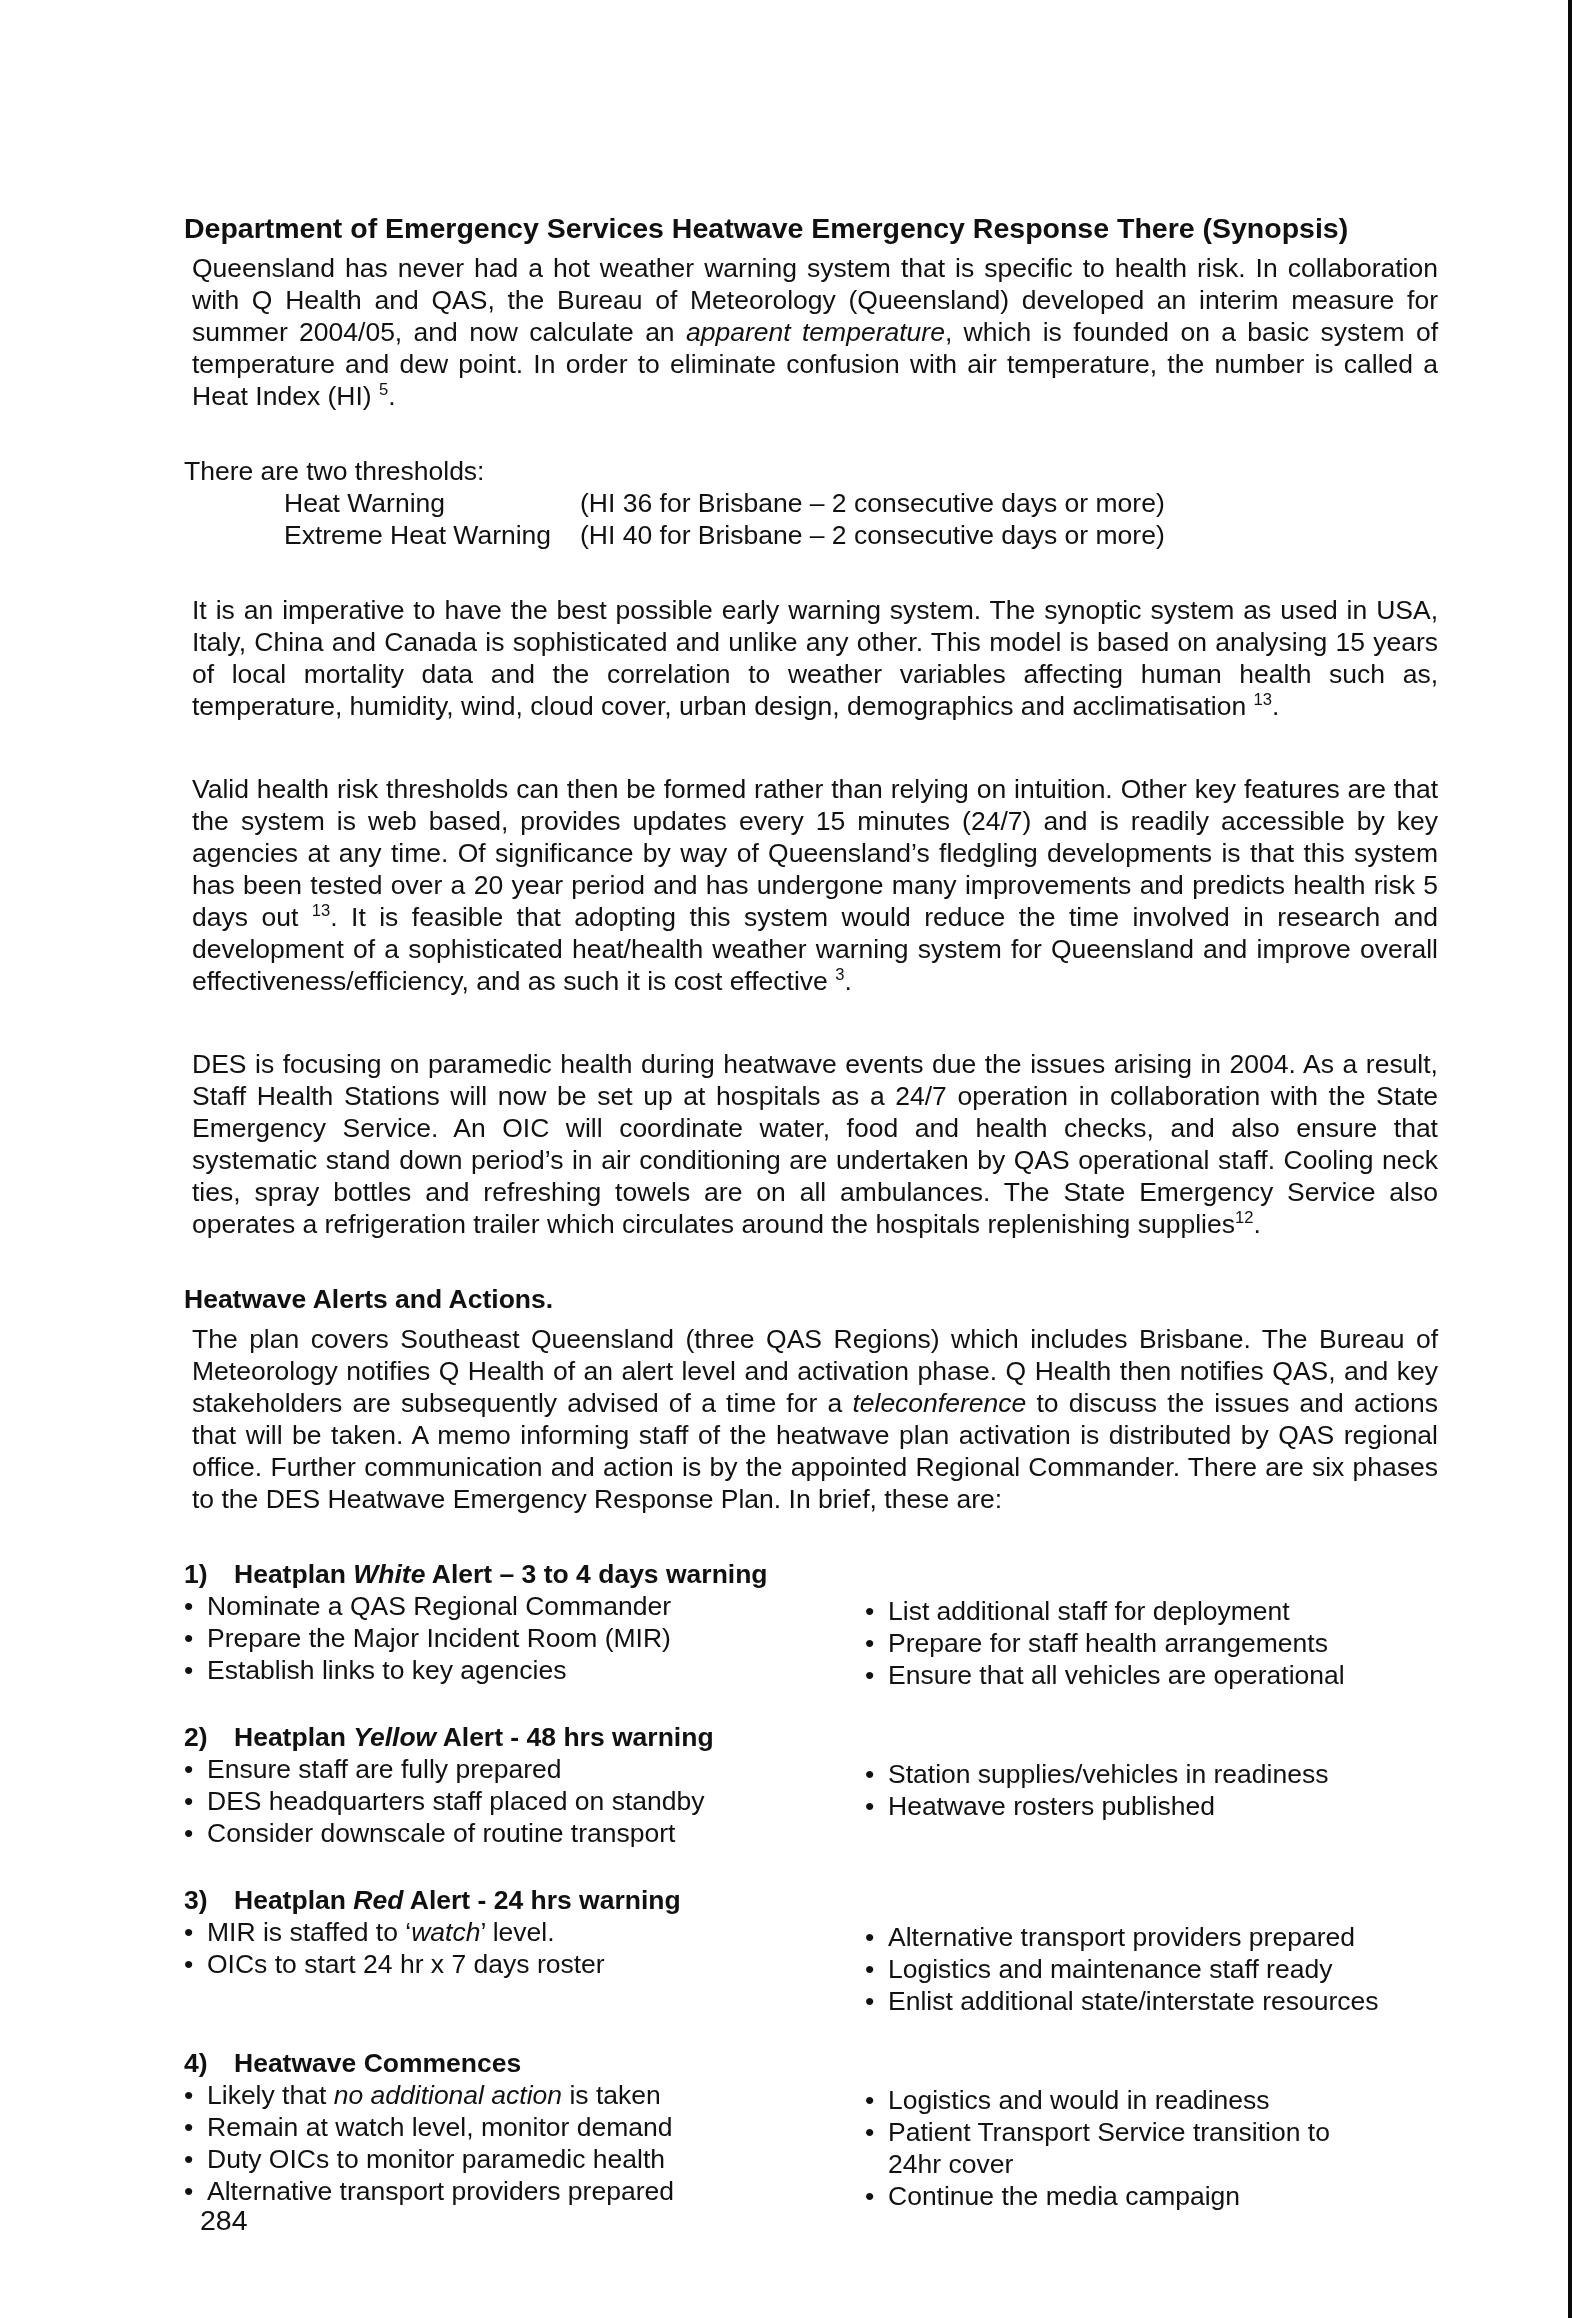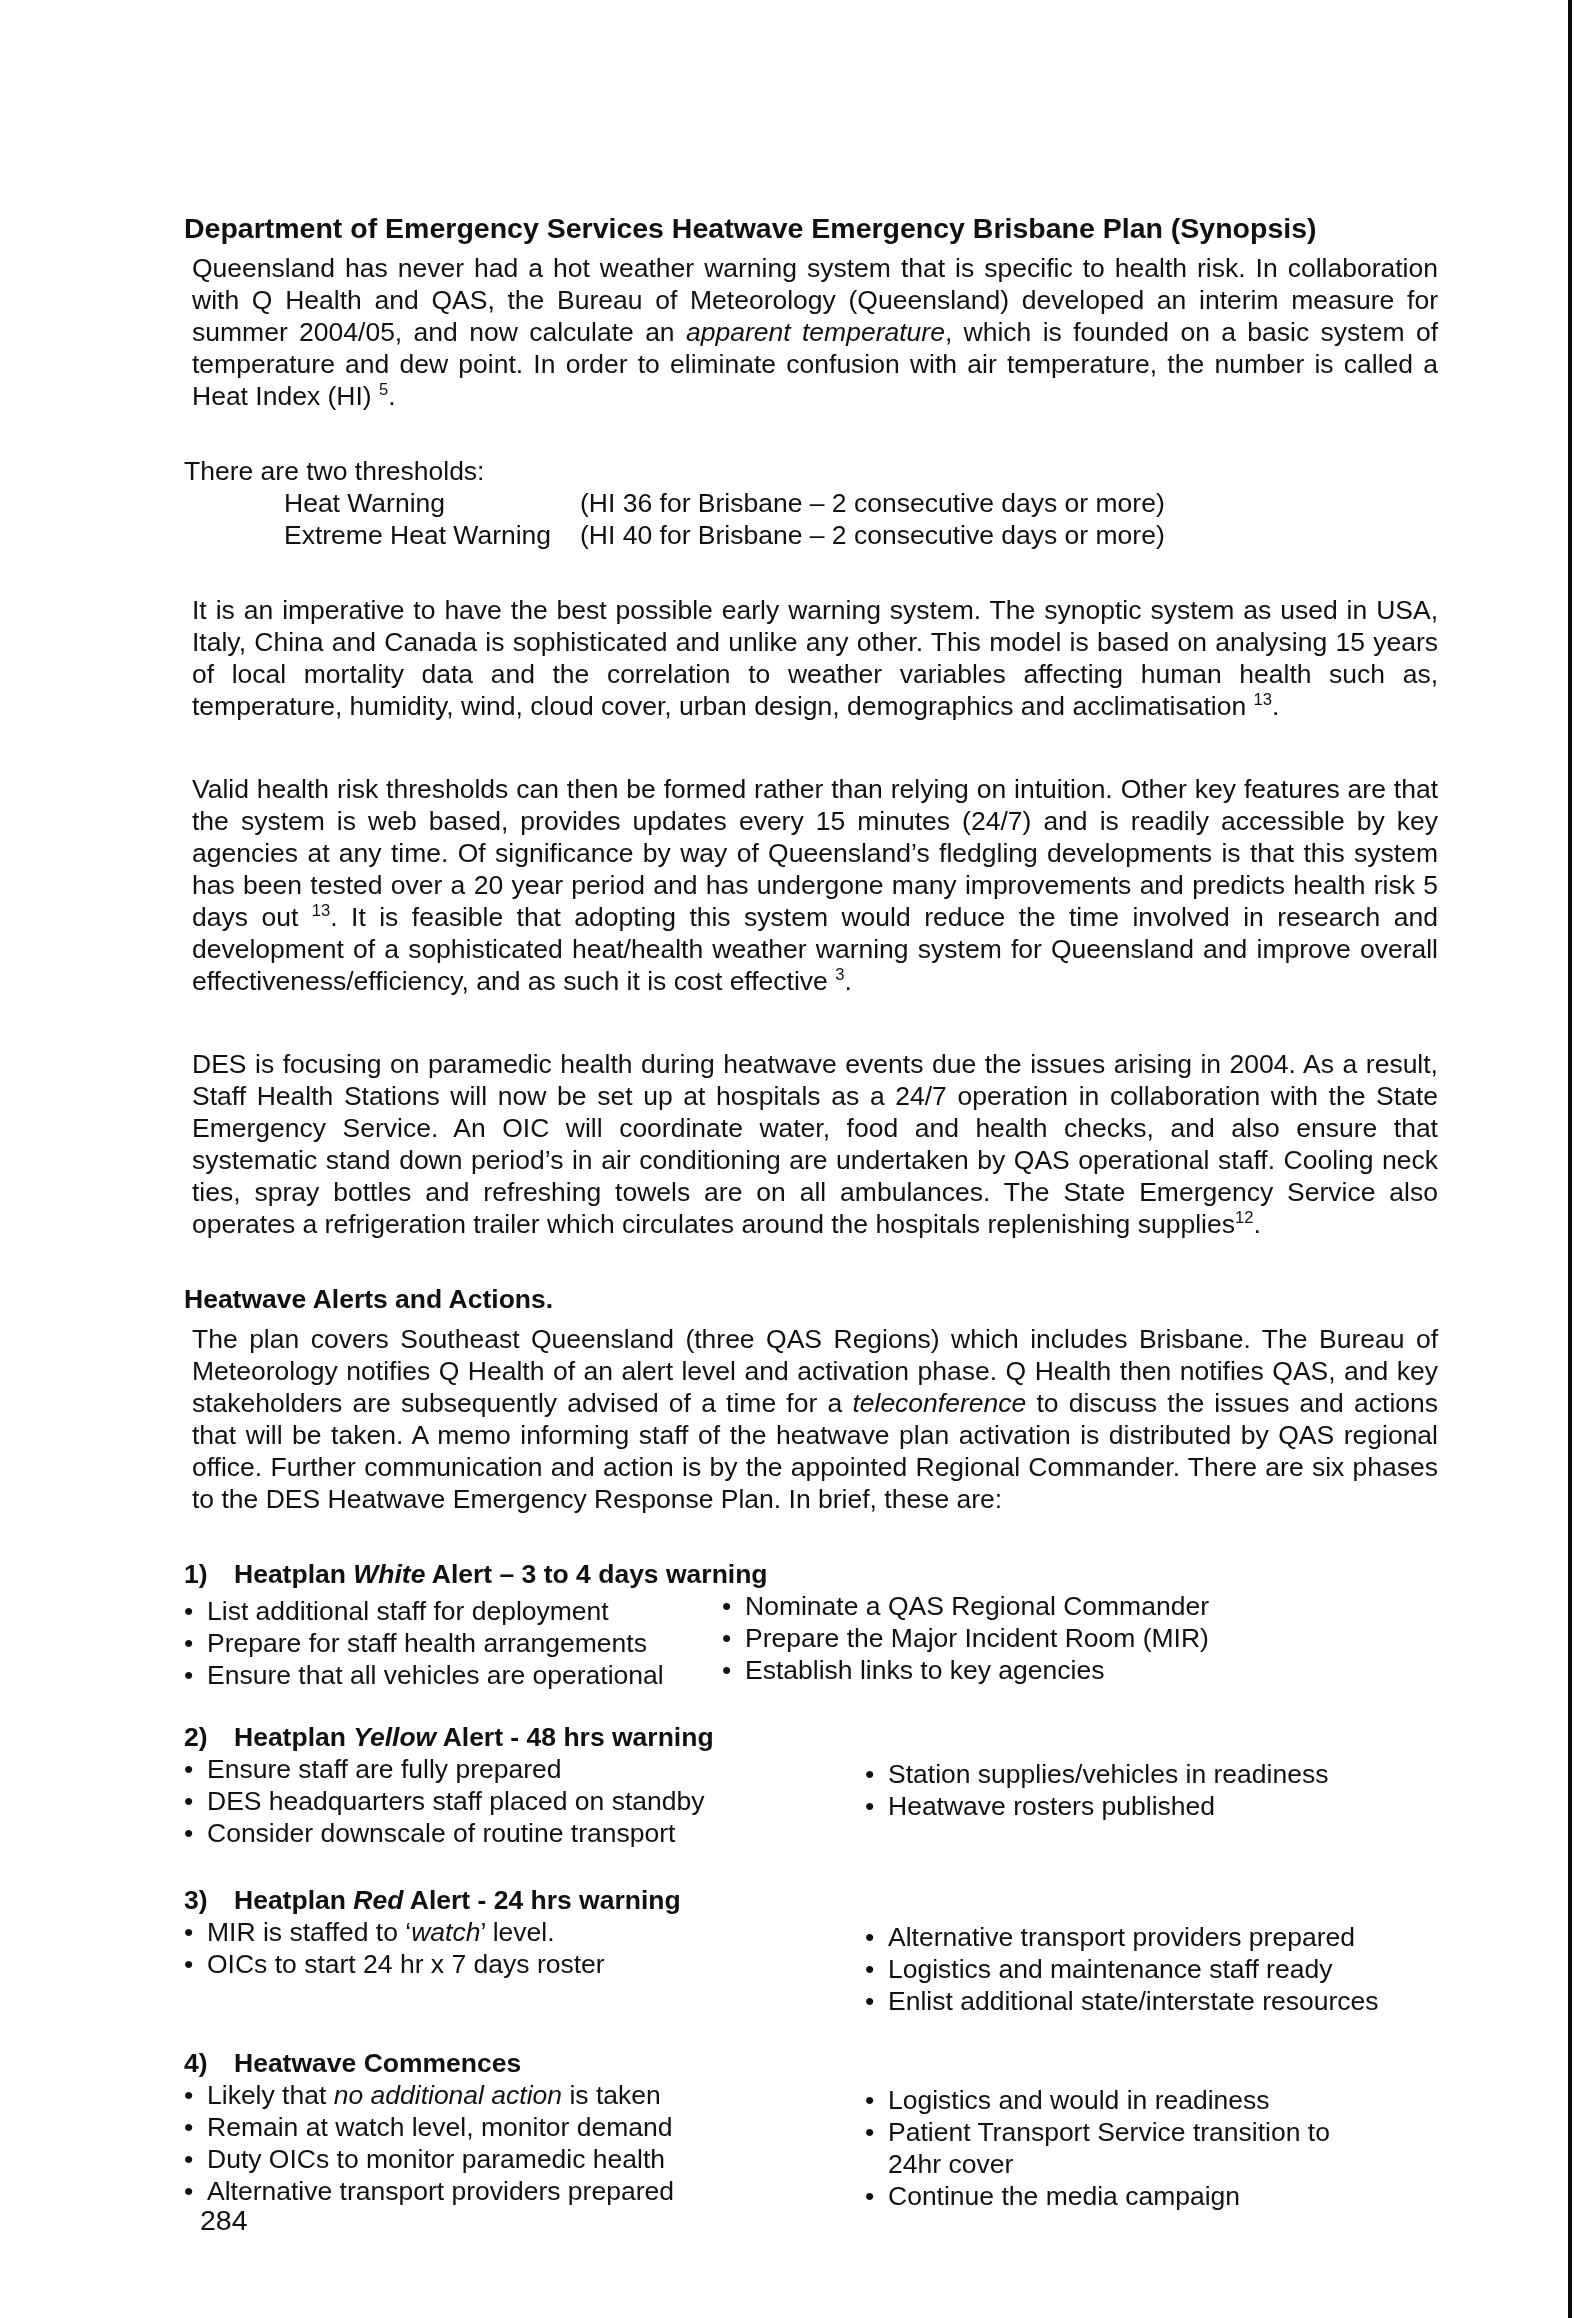--- a/index.html
+++ b/index.html
@@ -39,21 +39,21 @@
     position: absolute; left: 200px; top: 2204px; font-size: 28.5px; line-height: 32px;
   }
 </style>
 </head>
 <body>
 
 <div class="edge-line"></div>
 
 <div class="page">
 
-  <h1 class="title">Department of Emergency Services Heatwave Emergency Brisbane Plan (Synopsis)</h1>
+  <h1 class="title">Department of Emergency Services Heatwave Emergency Response There (Synopsis)</h1>
 
   <p><span>Queensland has never had a hot weather warning system that is specific to health risk.  In collaboration with Q Health and QAS, the Bureau of Meteorology (Queensland) developed an interim measure for summer 2004/05, and now calculate an </span><em>apparent temperature</em><span>, which is founded on a basic system of temperature and dew point.  In order to eliminate confusion with air temperature, the number is called a Heat Index (HI) </span><sup>5</sup><span>.</span></p>
 
   <div class="gap"></div>
 
   <div>
     <div>There are two thresholds:</div>
     <div class="thresholds">
       <div class="thr-row">
         <span class="thr-name">Heat Warning</span>
@@ -84,29 +84,29 @@
   <p><span>The plan covers Southeast Queensland (three QAS Regions) which includes Brisbane.  The Bureau of Meteorology notifies Q Health of an alert level and activation phase.  Q Health then notifies QAS, and key stakeholders are subsequently advised of a time for a </span><em>teleconference</em><span> to discuss the issues and actions that will be taken. A memo informing staff of the heatwave plan activation is distributed by QAS regional office.  Further communication and action is by the appointed Regional Commander. There are six phases to the DES Heatwave Emergency Response Plan.  In brief, these are:</span></p>
 
   <div class="gap"></div>
 
   <div class="phase">
     <div class="phase-head">
       <span class="phase-num">1)</span>
       <span><span>Heatplan </span><em>White</em><span> Alert – 3 to 4 days warning</span></span>
     </div>
     <div class="cols">
+      <ul class="col left">
+        <li>Nominate a QAS Regional Commander</li>
+        <li>Prepare the Major Incident Room (MIR)</li>
+        <li>Establish links to key agencies</li>
+      </ul>
       <ul class="col right">
         <li>List additional staff for deployment</li>
         <li>Prepare for staff health arrangements</li>
         <li>Ensure that all vehicles are operational</li>
-      </ul>
-      <ul class="col left">
-        <li>Nominate a QAS Regional Commander</li>
-        <li>Prepare the Major Incident Room (MIR)</li>
-        <li>Establish links to key agencies</li>
       </ul>
     </div>
   </div>
 
   <div class="gap"></div>
 
   <div class="phase">
     <div class="phase-head">
       <span class="phase-num">2)</span>
       <span><span>Heatplan </span><em>Yellow</em><span> Alert - 48 hrs warning</span></span>

